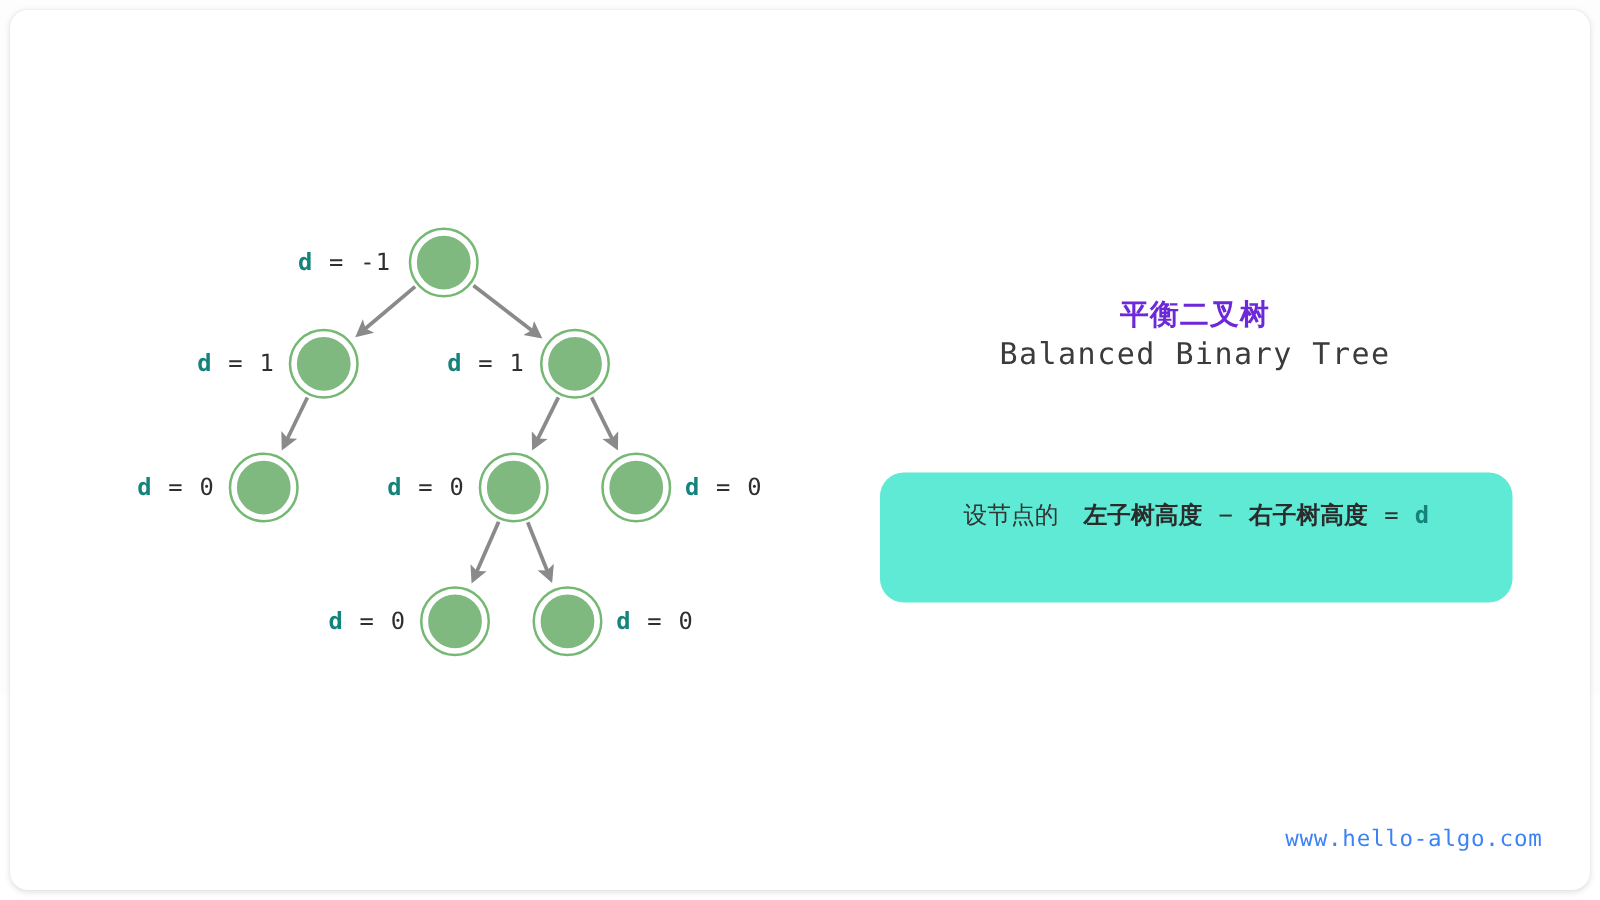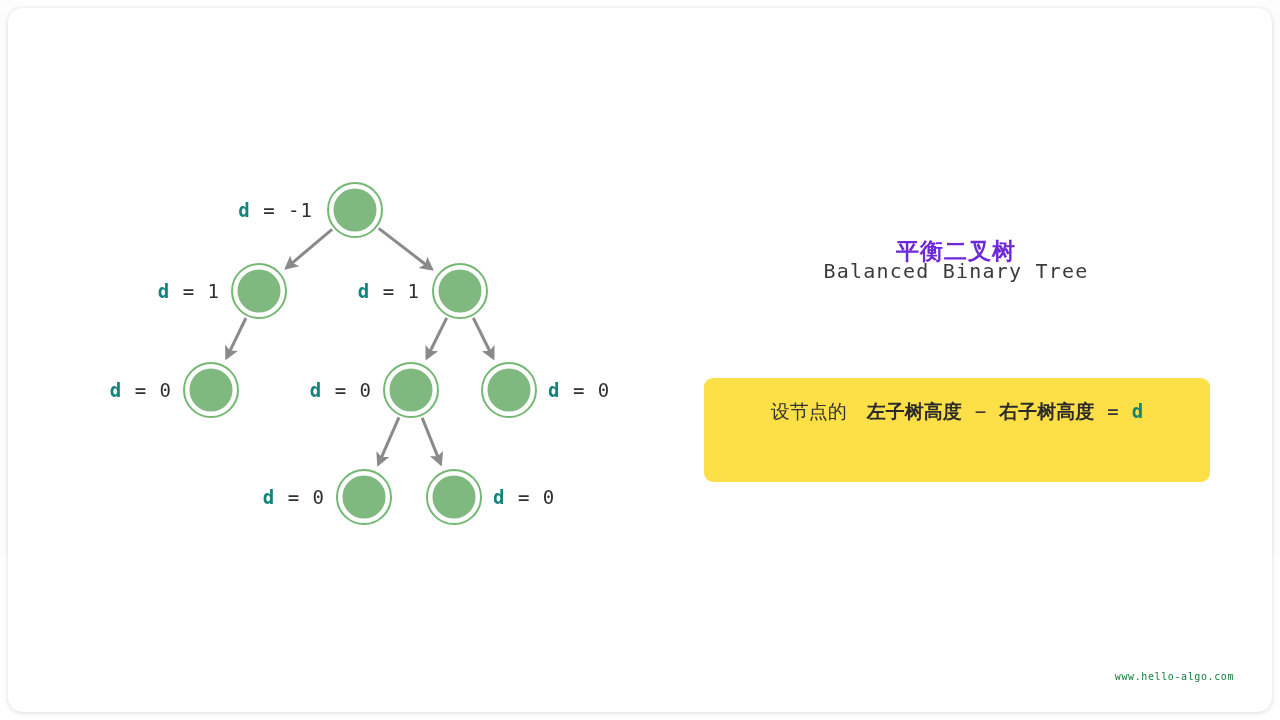--- a/index.html
+++ b/index.html
@@ -79,37 +79,37 @@
     width: 516px;
     text-align: center;
     font-family: "DejaVu Sans", sans-serif;
     font-size: 23px;
     font-weight: bold;
     color: #6d28d9;
     letter-spacing: 1px;
   }
   #panel-subtitle {
     position: absolute;
-    top: 251px;
+    top: 261px;
     left: 0;
     width: 516px;
     text-align: center;
     font-family: "DejaVu Sans Mono", monospace;
-    font-size: 20px;
+    font-size: 24px;
     color: #3b3b3b;
     letter-spacing: 1.2px;
   }
   #info-box {
     position: absolute;
     left: 6px;
     top: 370px;
     width: 506px;
     height: 104px;
-    background: #fde047;
-    border-radius: 9px;
+    background: #5eead4;
+    border-radius: 19px;
   }
   .info-line {
     position: absolute;
     left: 0;
     width: 506px;
     text-align: center;
     font-family: "DejaVu Sans", sans-serif;
     font-size: 19px;
     color: #333333;
     white-space: nowrap;
@@ -123,22 +123,22 @@
     font-weight: bold;
     color: #14837b;
   }
   .sp { display: inline-block; width: 7px; }
 
   #watermark {
     position: absolute;
     right: 38px;
     bottom: 30px;
     font-family: "DejaVu Sans Mono", monospace;
-    font-size: 10px;
-    color: #15803d;
+    font-size: 18px;
+    color: #3b82f6;
     letter-spacing: 0.6px;
     text-align: center;
   }
 </style>
 </head>
 <body>
 
 <div id="canvas">
   <div id="card">
 

